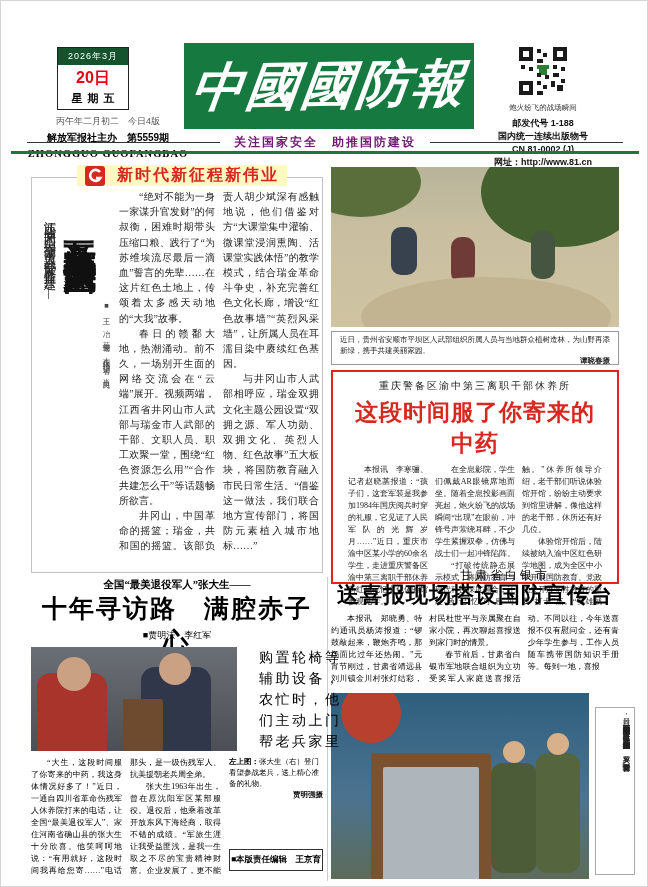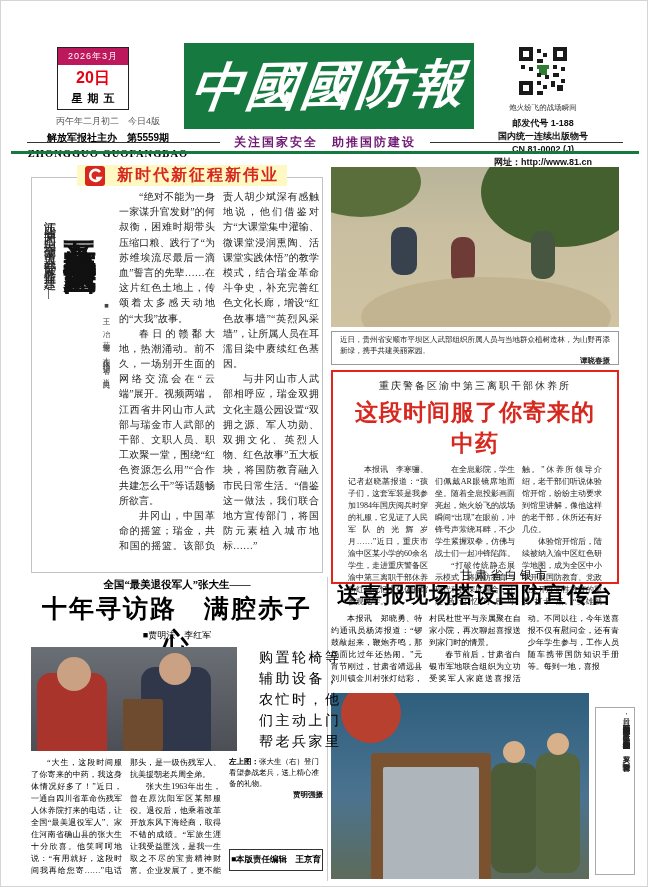--- a/index.html
+++ b/index.html
@@ -6,21 +6,21 @@
   body { background:#f4f4f4; font-family:"Liberation Sans","DejaVu Sans",sans-serif; }
   .page { position:relative; width:648px; height:887px; margin:0 auto; background:#fff;
           border:1px solid #d5d5d5; box-shadow:4px 5px 10px rgba(0,0,0,.18); overflow:hidden; }
   .serif { font-family:"Liberation Serif","DejaVu Serif",serif; }
   .vtext { writing-mode:vertical-rl; }
   .abs { position:absolute; }
   .just { text-align:justify; }
 
   
   .date-box { left:56px; top:46px; width:72px; border:1px solid #222; text-align:center; }
-  .db-top { background:#be185d; color:#fff; font-size:9px; padding:2px 0; letter-spacing:1px; }
+  .db-top { background:#14532d; color:#fff; font-size:9px; padding:2px 0; letter-spacing:1px; }
   .db-day { color:#e60012; font-weight:bold; font-size:16px; padding:3px 0 1px; }
   .db-week { font-weight:bold; font-size:11px; letter-spacing:5px; padding:1px 0 3px 5px; }
   .hdr-meta { left:22px; top:114px; width:170px; text-align:center; }
   .hm1 { color:#555; font-size:9px; }
   .hm2 { font-weight:bold; font-size:10px; margin-top:3px; }
   .hm3 { font-weight:bold; font-size:10.5px; letter-spacing:1px; margin-top:3px; }
   .masthead { left:183px; top:42px; width:290px; height:86px; background:#16793f;
               display:flex; align-items:center; justify-content:center; overflow:hidden; }
   .masthead-title { color:#fff; font-family:"DejaVu Serif","Liberation Serif",serif;
               font-style:italic; font-weight:bold; font-size:52px; letter-spacing:3px;

